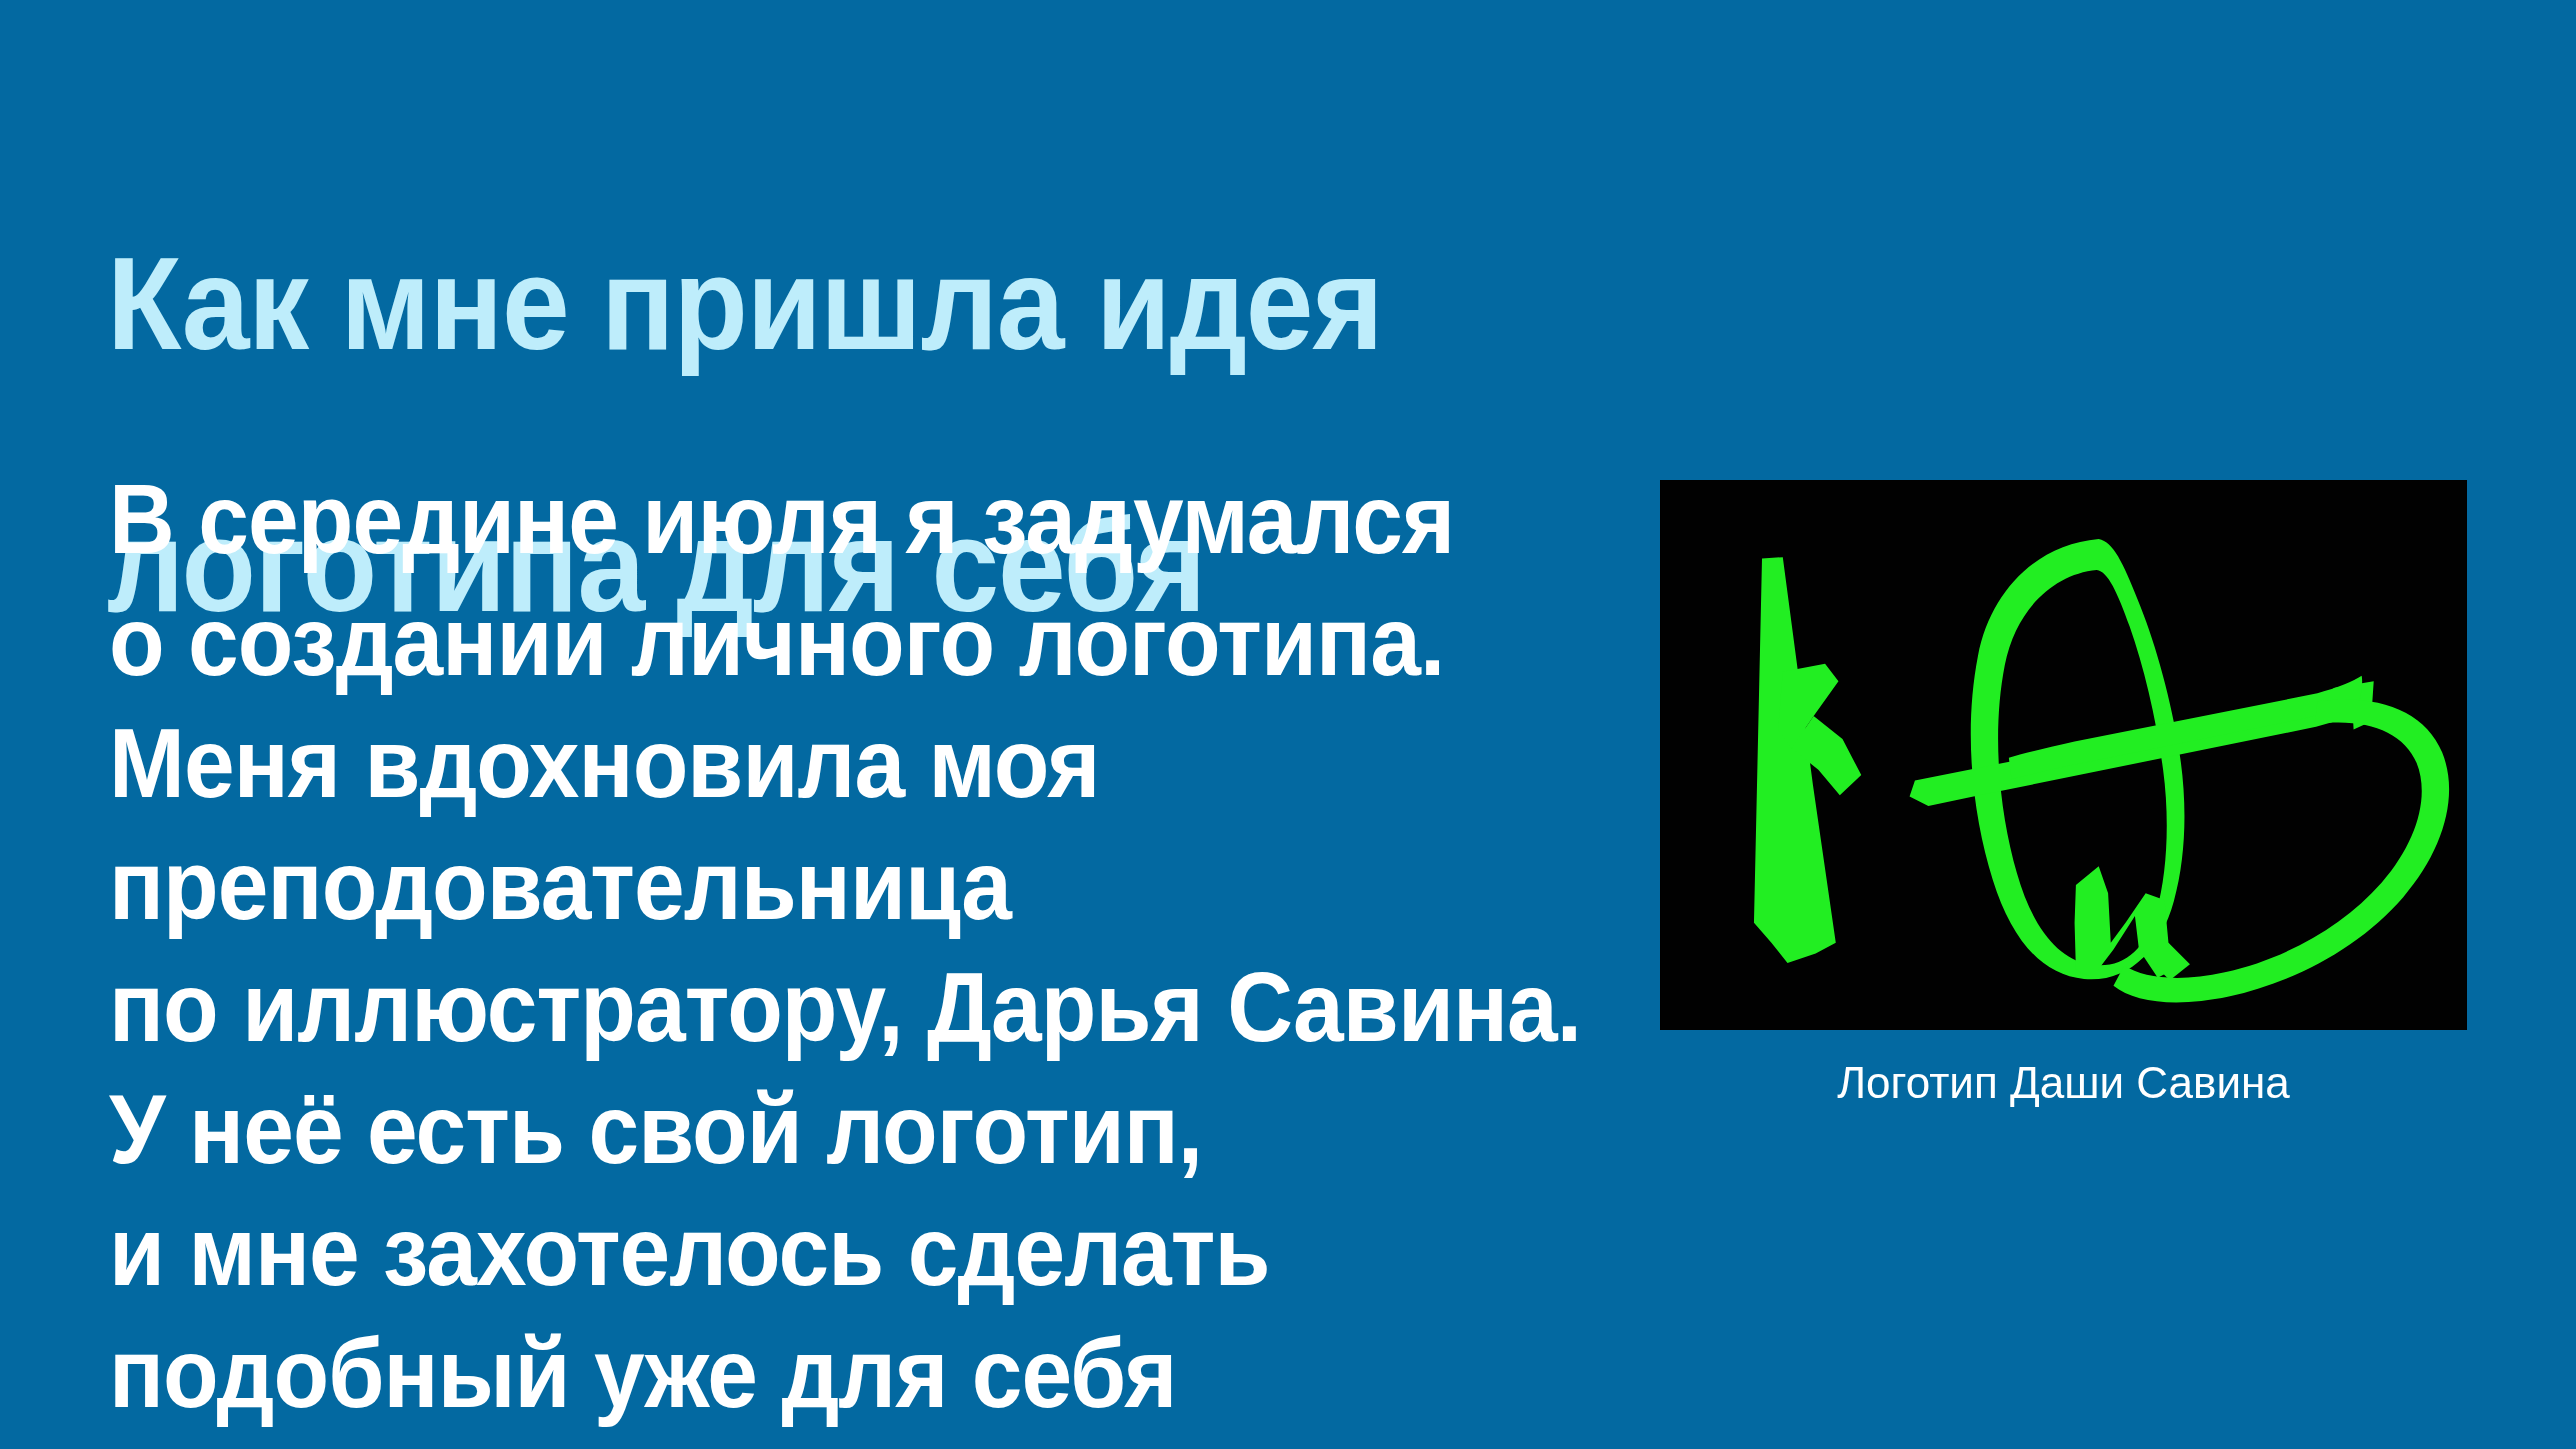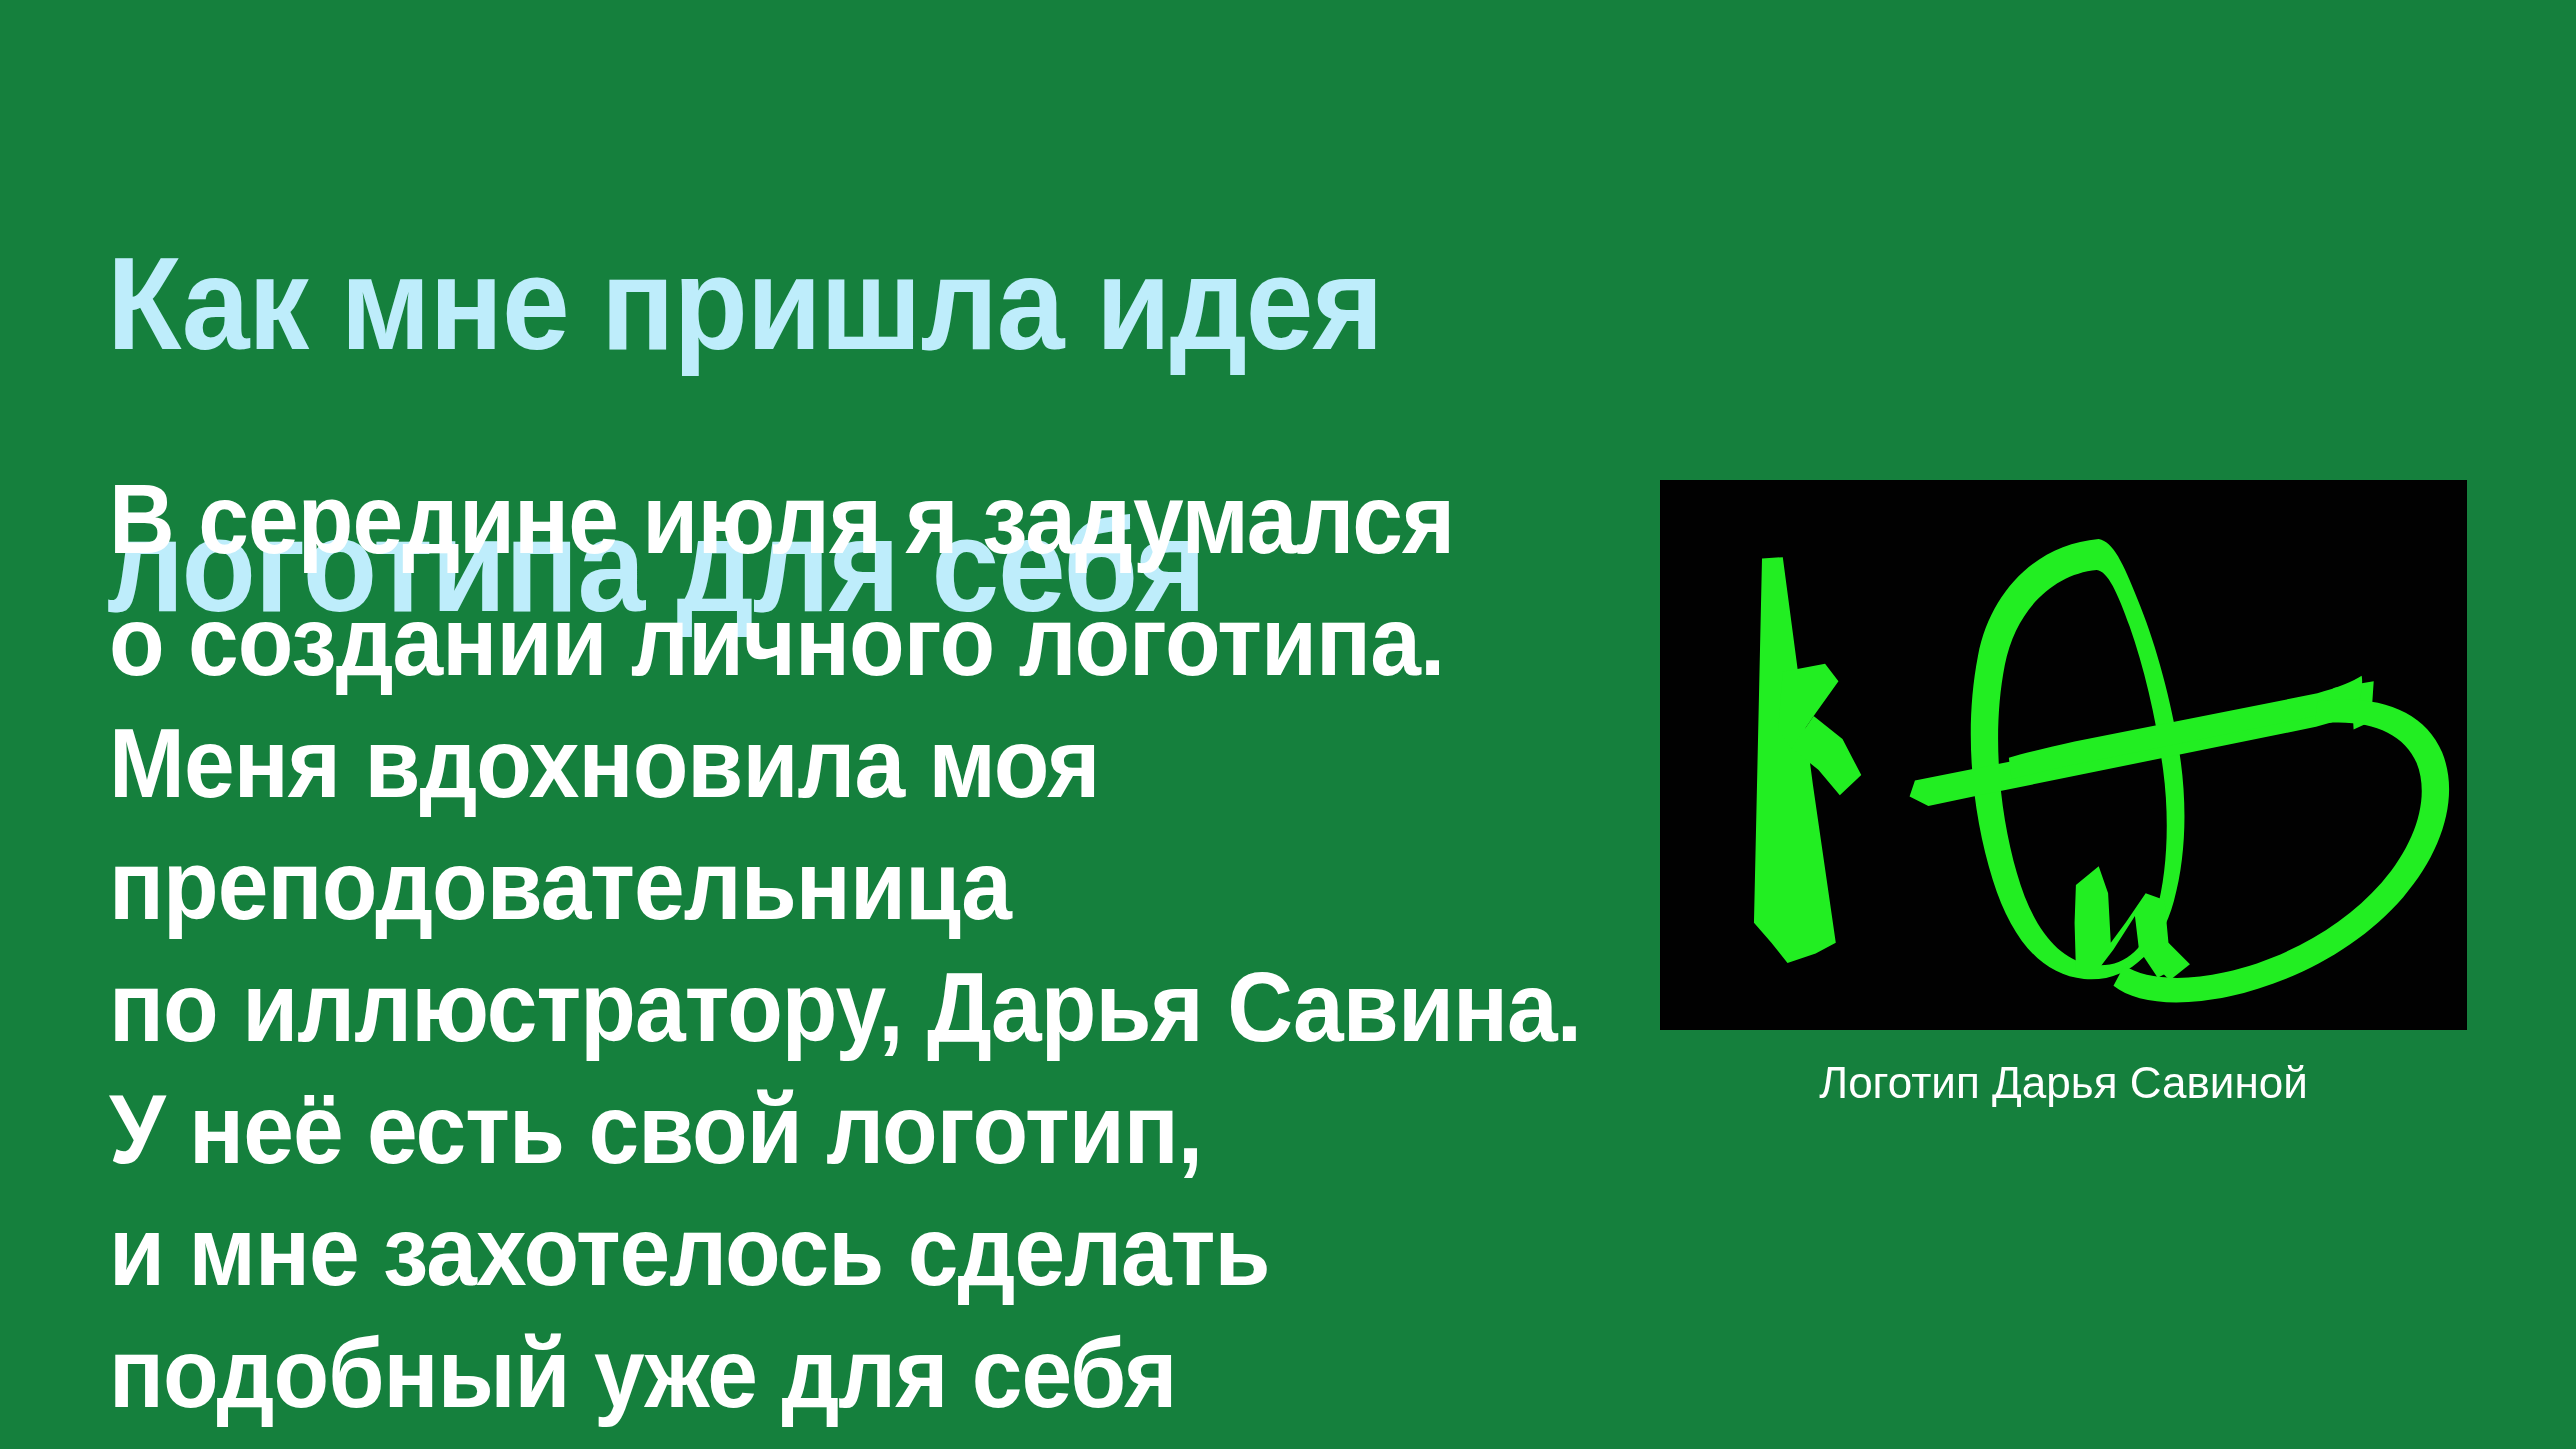--- a/index.html
+++ b/index.html
@@ -83,21 +83,21 @@
     font-weight: 400;
     font-size: 44px;
     line-height: 50px;
     letter-spacing: 0px;
     white-space: nowrap;
   }
 </style>
 </head>
 <body style="background: rgb(0, 8, 48);">
 
-<div id="slide" style="background: #15803d;">
+<div id="slide" style="background: #0369a1;">
 
   <div id="title" style="color: rgb(190, 237, 251);">
     <span class="title-line">Как мне пришла идея</span>
     <span class="title-line">логотипа для себя</span>
   </div>
 
   <div id="body-text" style="color: rgb(255, 255, 255);">
     <span class="body-line">В середине июля я задумался</span>
     <span class="body-line">о создании личного логотипа.</span>
     <span class="body-line">Меня вдохновила моя</span>
@@ -161,17 +161,17 @@
                    C932,714 1018,666 1076,600
                    C1128,540 1148,472 1128,422
                    C1108,374 1050,354 976,364 Z"></path>
 
           <path d="M620,604 L654,576 L668,616 L672,690 L694,660 L724,616 L752,626 L758,690 L780,722 L742,742 L714,700 L708,650 L676,700 L644,742 L620,730 L618,660 Z"></path>
 
           <path d="M758,690 L790,722 L760,746 L730,716 Z"></path>
         </g>
       </svg>
     </div>
-    <figcaption id="figure-caption">Логотип Дарья Савиной</figcaption>
+    <figcaption id="figure-caption">Логотип Даши Савина</figcaption>
   </figure>
 
 </div>
 
 
 </body></html>

